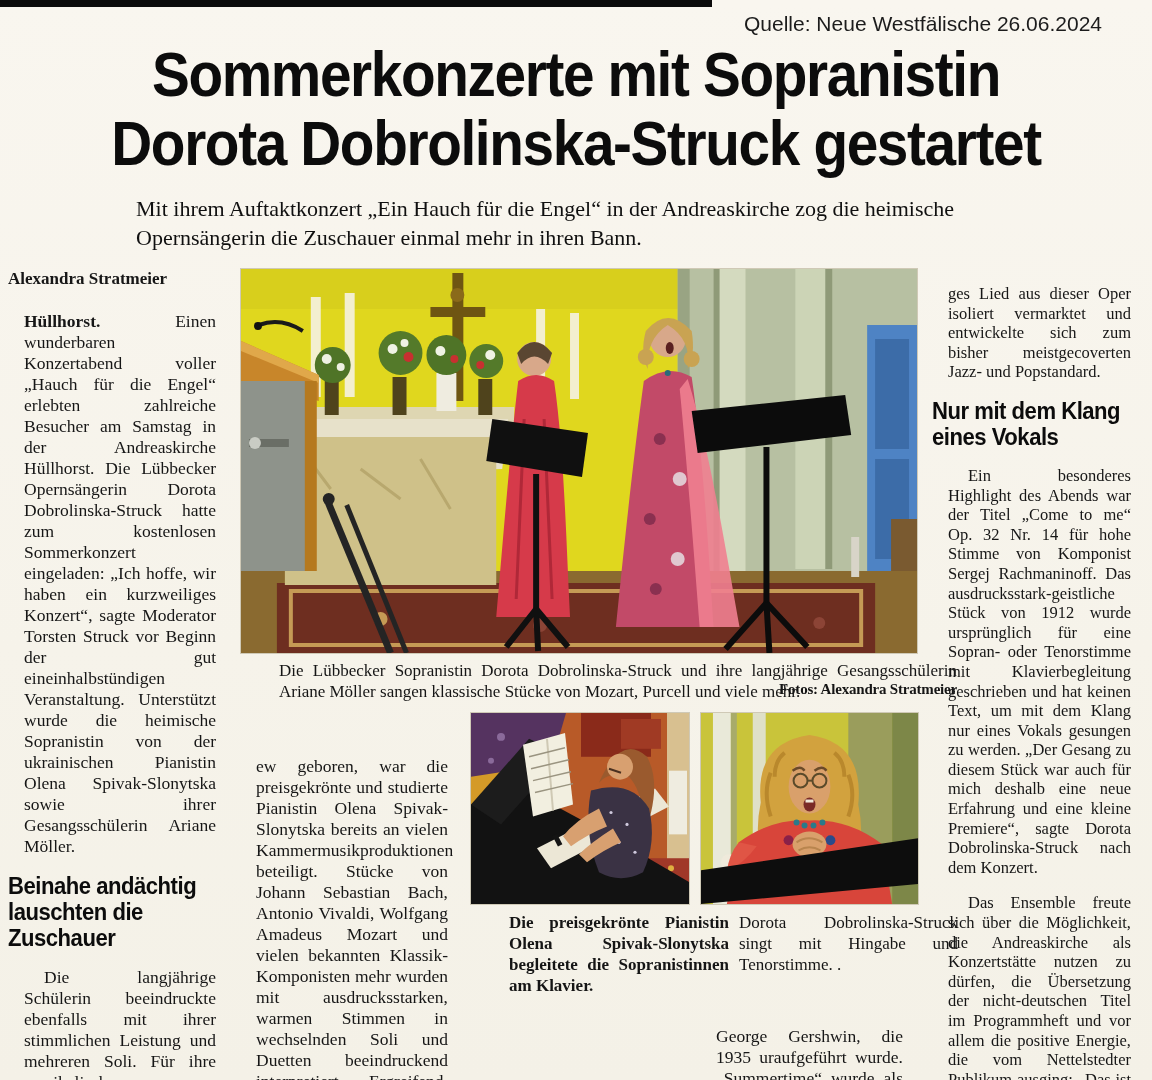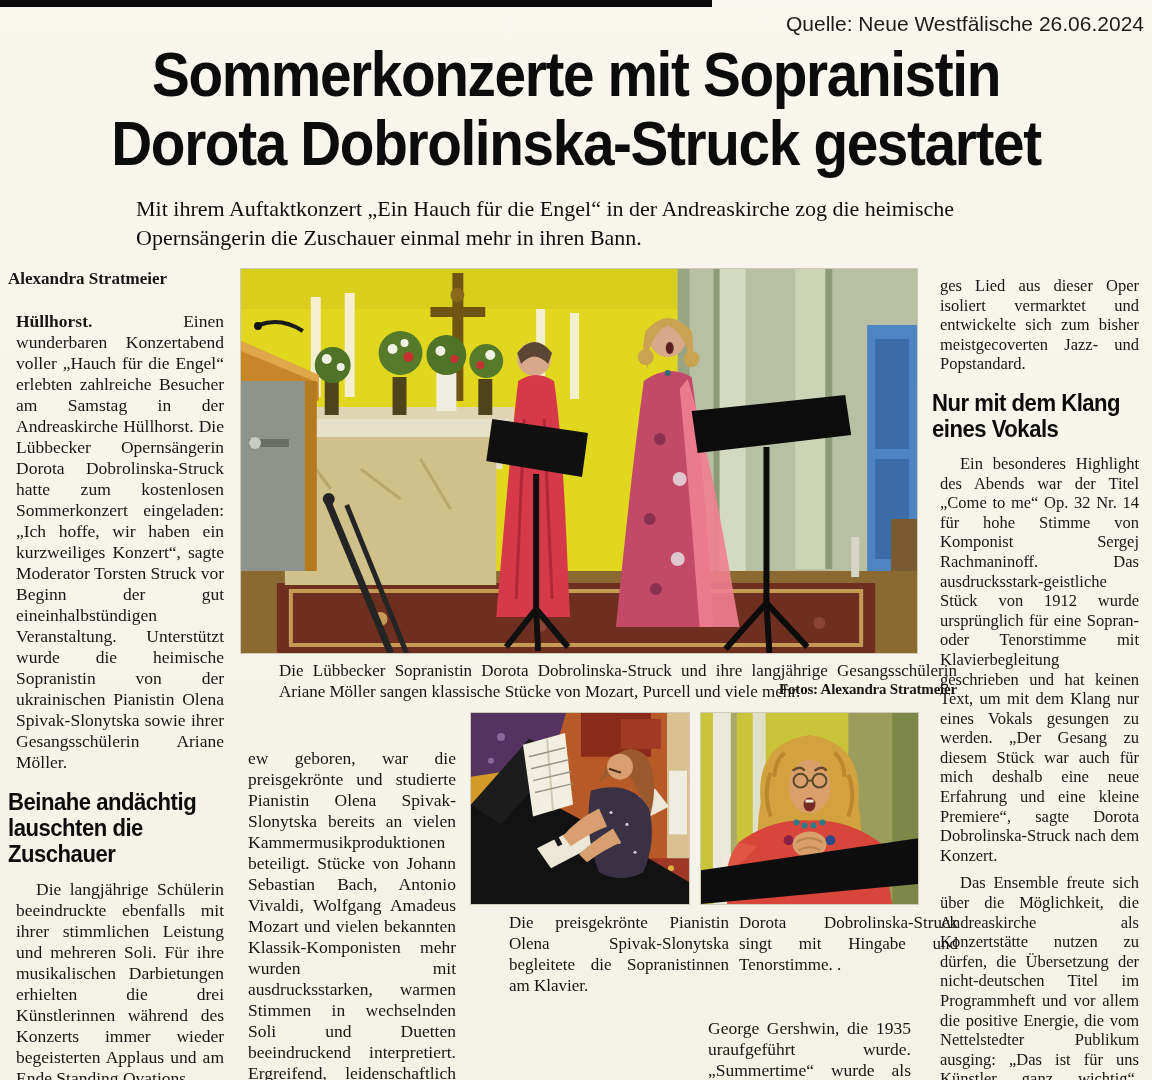--- a/index.html
+++ b/index.html
@@ -5,37 +5,37 @@
   html,body{margin:0;padding:0;background:#e8e4da;}
   .page{
     position:relative;width:1152px;height:1080px;margin:0 auto;
     background:#f8f5ed;
     background-image:linear-gradient(180deg,#f9f6ef 0%,#f6f3ea 60%,#f4f1e7 100%);
     overflow:hidden;color:#161616;
     font-family:"Liberation Serif", serif;
   }
   .top-strip{position:absolute;left:0;top:0;width:712px;height:7px;background:#0b0b0b;}
   .source-line{
-    position:absolute;right:8px;top:12px;width:400px;text-align:right;
+    position:absolute;right:8px;top:12px;width:400px;text-align:left;
     font-family:"Liberation Sans", sans-serif;font-size:21px;color:#1c1c1c;
   }
   .headline{
     position:absolute;left:0;top:40px;width:1152px;text-align:center;
     font-family:"Liberation Sans", sans-serif;font-weight:700;color:#0c0c0c;
     font-size:63px;line-height:69px;letter-spacing:-1.5px;
     transform:scaleX(0.90);transform-origin:center top;
     white-space:nowrap;
   }
   .standfirst{
     position:absolute;left:136px;top:194px;width:890px;text-align:left;
     font-size:22px;line-height:29px;color:#101010;
   }
   .byline{font-weight:700;font-size:17px;margin:0 0 22px 0;}
   .colbody{position:absolute;font-size:17.5px;line-height:21px;text-align:justify;}
-  .colbody p{margin:8px;}
+  .colbody p{margin:16px;}
   .colbody p.indent{text-indent:20px;}
   .lead{font-weight:700;}
   .col-subhead{
     font-family:"Liberation Sans", sans-serif;font-weight:700;
     font-size:23px;line-height:26px;letter-spacing:-0.5px;color:#0c0c0c;
     margin:16px 0 12px 0;text-align:left;transform:scaleX(0.96);transform-origin:left;
   }
   .col5{font-size:16.5px;line-height:19.6px;}
   .photo{position:absolute;border:1px solid #cfc9b6;box-sizing:border-box;background:#ddd;}
   .photo svg{display:block;width:100%;height:100%;}
@@ -236,21 +236,21 @@
         <circle cx="140" cy="100" r="1.6" fill="#cfc9dd"></circle>
           <circle cx="156" cy="112" r="1.6" fill="#cfc9dd"></circle>
           <circle cx="148" cy="130" r="1.6" fill="#cfc9dd"></circle>
           <circle cx="164" cy="140" r="1.6" fill="#cfc9dd"></circle>
         <path d="M128,96 Q104,108 92,124 L100,134 Q116,122 136,114 Z" fill="#d8a070"></path>
         <path d="M142,116 Q120,130 108,142 L116,150 Q132,138 150,130 Z" fill="#d8a070"></path>
       </g>
     </svg>
   </div>
 
-  <div class="caption" style="left:470px;top:912px;width:220px;">Die preisgekrönte Pianistin Olena Spivak-Slonytska begleitete die Sopranistinnen am Klavier.</div>
+  <div class="caption" style="left:470px;top:912px;width:220px;font-weight:bold;">Die preisgekrönte Pianistin Olena Spivak-Slonytska begleitete die Sopranistinnen am Klavier.</div>
 
 
   <div class="photo" style="left:700px;top:712px;width:219px;height:193px;">
     <svg viewBox="0 0 218 192" preserveAspectRatio="none">
       <rect width="218" height="192" fill="#c9c43a"></rect>
       <rect x="12" y="0" width="18" height="192" fill="#e9e9d9"></rect>
       <rect x="30" y="0" width="6" height="192" fill="#a8ab6a"></rect>
       <rect x="52" y="0" width="13" height="192" fill="#dfe0c8"></rect>
       <rect x="148" y="0" width="44" height="192" fill="#9a9d5c"></rect>
       <rect x="192" y="0" width="26" height="192" fill="#7d8748"></rect>

